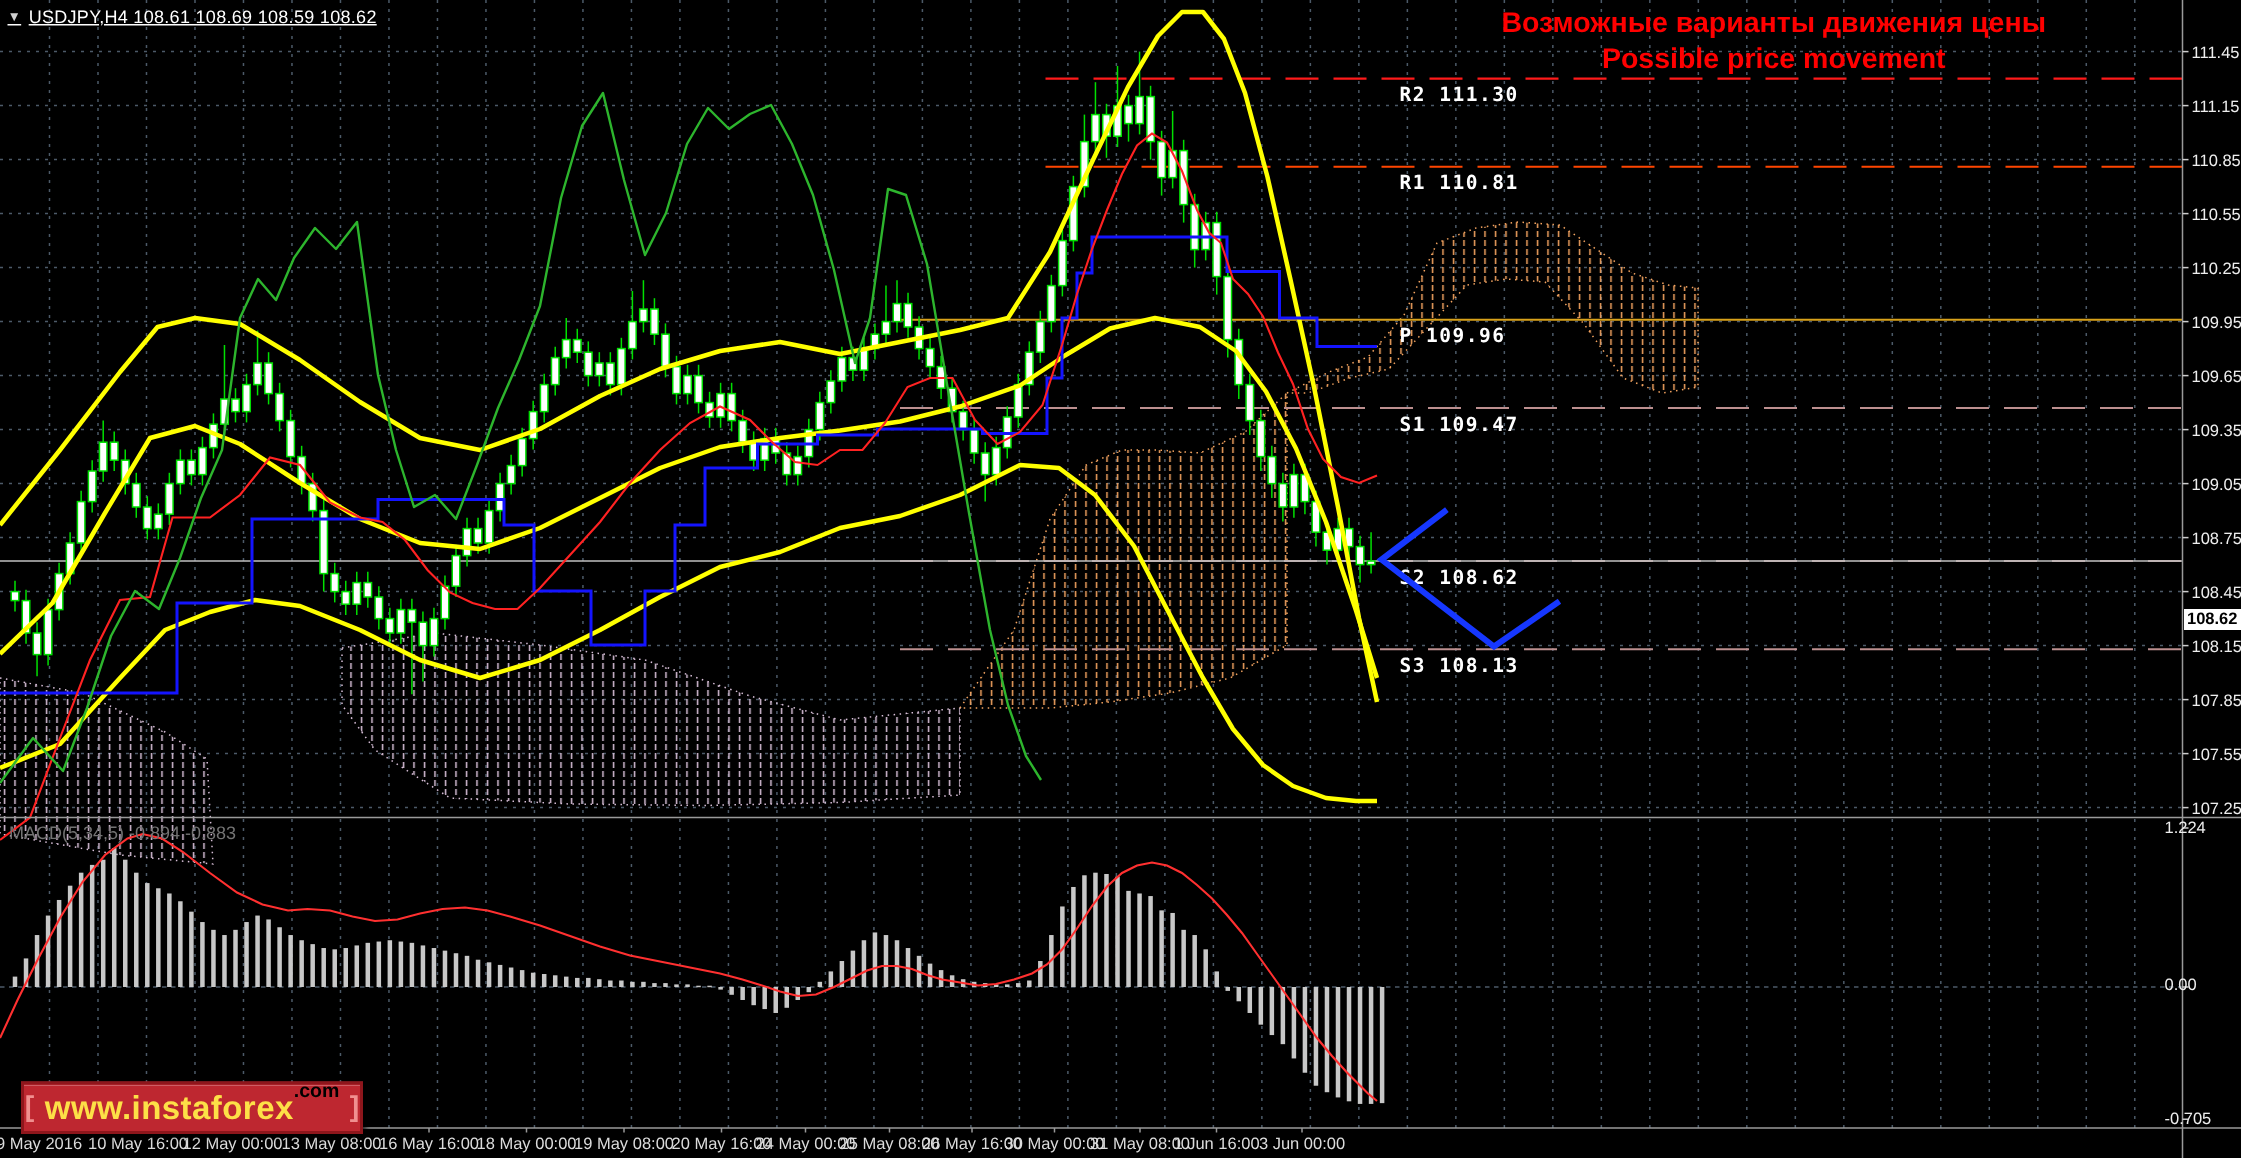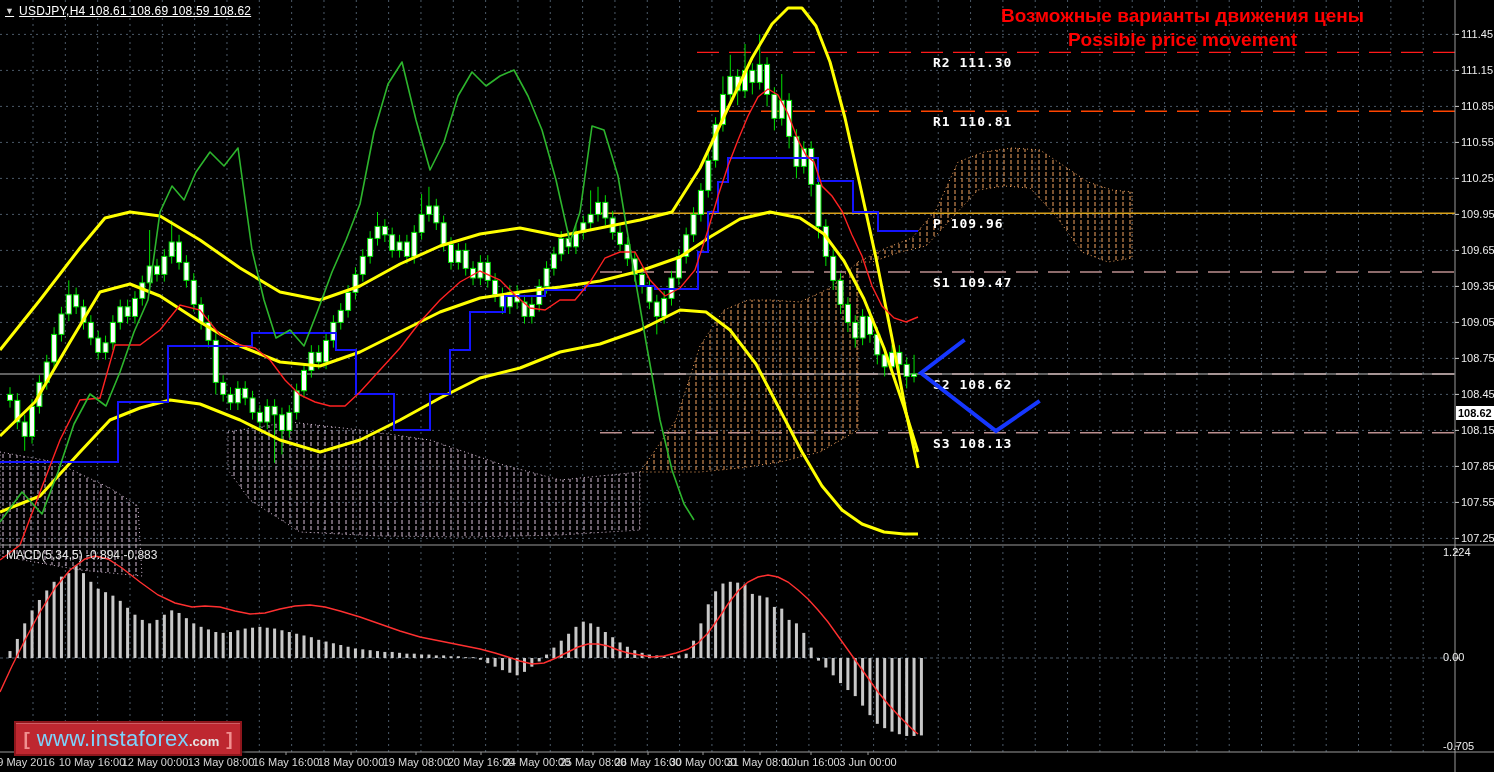--- a/index.html
+++ b/index.html
@@ -6,33 +6,33 @@
   #app{position:relative;width:1494px;height:772px;background:#000;overflow:hidden;
        font-family:"Liberation Sans",sans-serif;}
   #chart-svg{position:absolute;left:0;top:0;}
   .ovl{position:absolute;white-space:nowrap;}
   #title-bar{left:5px;top:4px;color:#fff;font-size:12px;letter-spacing:.2px;text-decoration:underline;}
   #title-bar .tri{font-size:9px;color:#d0d0d0;margin-right:5px;vertical-align:1px;cursor:pointer;}
   .anno{left:960px;width:445px;text-align:center;color:#FF0000;font-weight:bold;
         font-size:19px;font-family:"Liberation Sans",sans-serif;}
   #anno1{top:5px;}
   #anno2{top:29px;}
-  #macd-label{left:6px;top:548px;color:#e5e5e5;font-size:12px;}
+  #macd-label{left:6px;top:548px;color:#737373;font-size:12px;}
   .axis-lab{color:#eee;font-size:11px;left:1443px;}
   #macd-tick-top{top:546px;}
   #macd-tick-zero{top:651px;}
   #macd-tick-bottom{top:740px;}
   #price-badge{left:1456px;top:366px;width:37px;height:14px;background:#fff;color:#000;
      font-size:11px;font-weight:bold;text-align:left;padding-left:2px;line-height:14px;margin-top:40px;}
   #logo{left:14px;top:721px;width:228px;height:35px;background:#BE2730;
         border:2px solid #8E161C;box-sizing:border-box;display:flex;align-items:center;
         justify-content:center;box-shadow:inset 0 1px 0 rgba(255,255,255,.25), 2px 2px 3px rgba(0,0,0,.6);}
   #logo .br{color:#f09090;font-size:19px;font-weight:bold;margin:0 7px;}
-  #logo .main{color:#7dd3fc;font-size:22px;font-weight:normal;letter-spacing:.3px;}
-  #logo .suffix{color:#e5e5e5;font-size:13px;font-weight:bold;align-self:flex-end;margin-bottom:5px;}
+  #logo .main{color:#fde047;font-size:22px;font-weight:bold;letter-spacing:.3px;}
+  #logo .suffix{color:#000000;font-size:13px;font-weight:bold;align-self:flex-end;margin-bottom:20px;}
 </style>
 </head>
 <body>
 
 <div id="app">
   <svg id="chart-svg" width="1494" height="772">
     <defs>
       <pattern id="hatchPink" width="7" height="6" patternUnits="userSpaceOnUse">
         <line x1="3" y1="0" x2="3" y2="6" stroke="#D8BFD8" stroke-width="1" stroke-dasharray="2 2"></line>
       </pattern>

